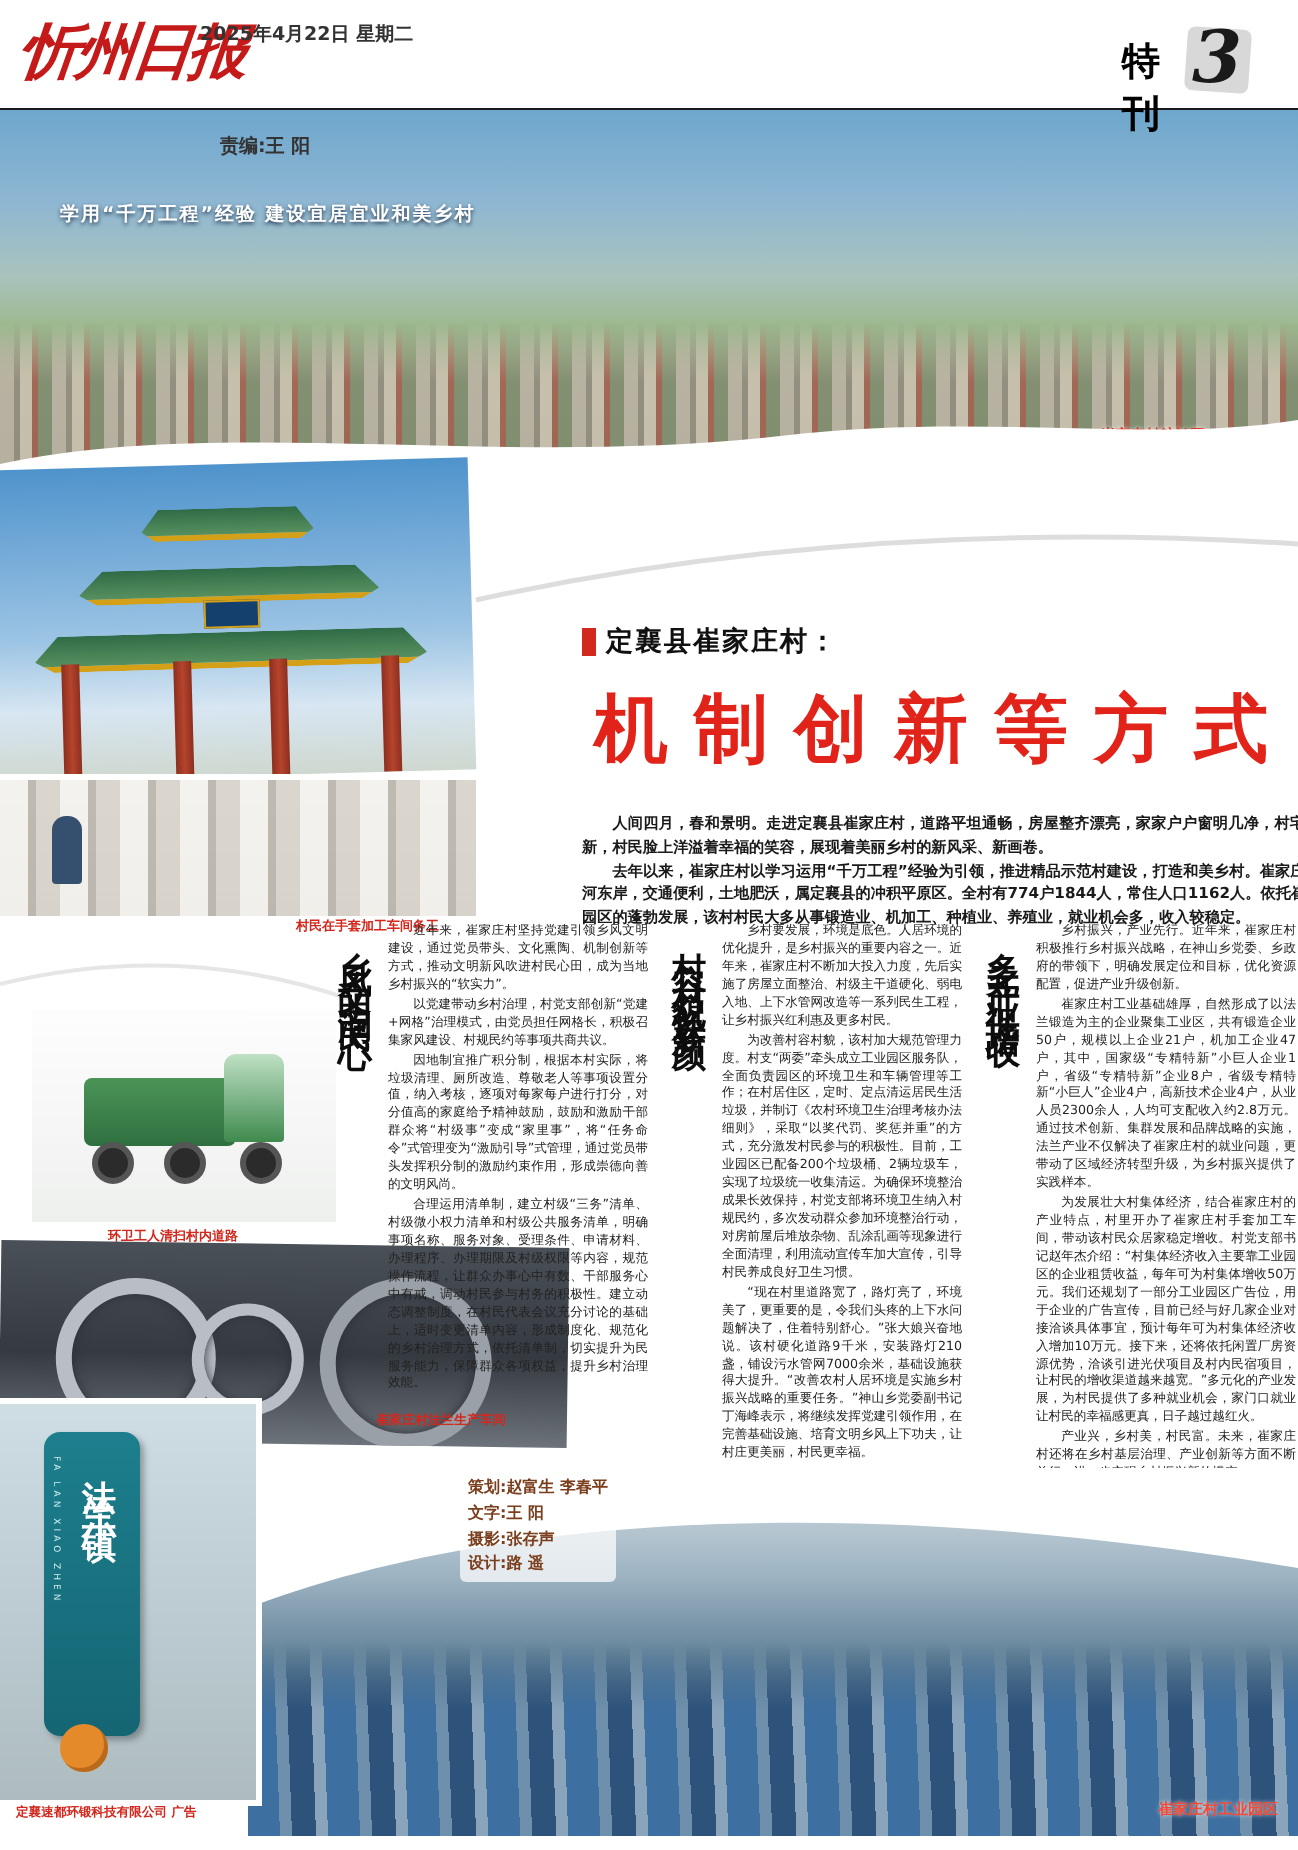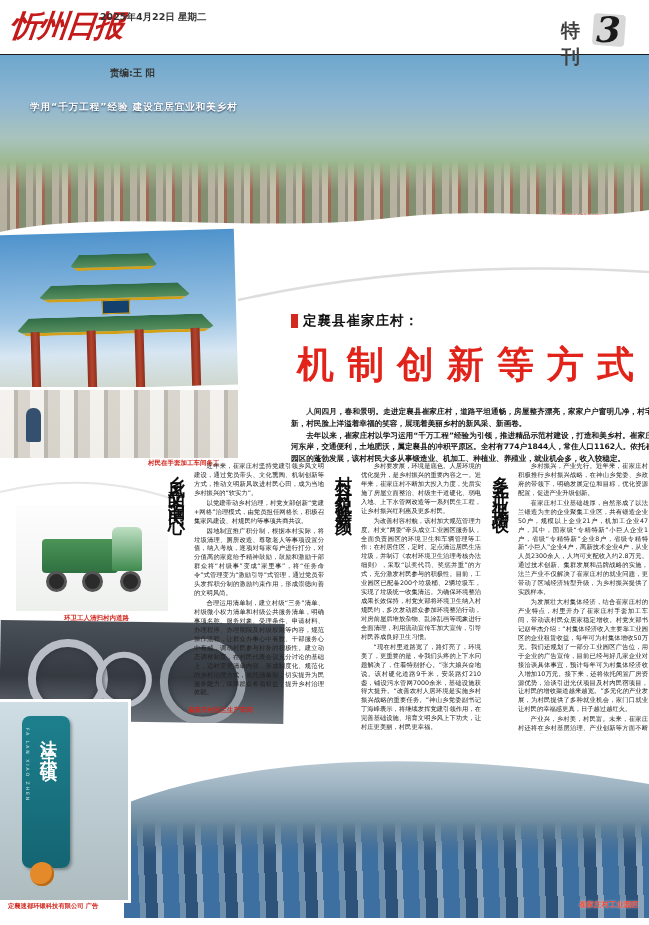--- a/index.html
+++ b/index.html
@@ -5,21 +5,21 @@
   html,body{margin:0;padding:0;background:#e9e9e9;}
   .page{position:relative;width:649px;height:925px;background:#fff;overflow:hidden;
         font-family:"DejaVu Sans","Liberation Sans",sans-serif;color:#111;}
   
   .masthead{position:absolute;left:0;top:0;width:649px;height:54px;background:#fff;border-bottom:1.6px solid #1a1a1a;z-index:6;}
   .logo{position:absolute;left:10px;top:6px;font-family:"DejaVu Serif","Liberation Serif",serif;
         font-size:30px;font-weight:bold;font-style:italic;color:#c41a1a;letter-spacing:-2px;transform:skewX(-6deg);}
   .dateline{position:absolute;left:100px;top:11px;font-size:9.5px;font-weight:bold;color:#333;}
   .editorline{position:absolute;left:110px;top:30px;font-size:9.5px;font-weight:bold;color:#333;margin-top:37px;}
   .section-wrap{position:absolute;right:14px;top:6px;height:44px;}
-  .section-label{position:absolute;right:52px;top:12px;font-size:19px;font-weight:bold;letter-spacing:3px;color:#404040;}
+  .section-label{position:absolute;right:52px;top:12px;font-size:19px;font-weight:bold;letter-spacing:3px;color:#000000;}
   .pageno-box{position:absolute;right:10px;top:8px;width:32px;height:32px;background:#d8d8d8;border-radius:4px;transform:rotate(4deg);}
   .pageno{position:absolute;right:14px;top:2px;font-family:"DejaVu Serif","Liberation Serif",serif;
           font-size:36px;font-weight:bold;font-style:italic;color:#1a1a1a;}
   
   .banner{position:absolute;left:0;top:55px;width:649px;height:180px;overflow:hidden;z-index:1;
     background:
       linear-gradient(180deg,#6ea7cd 0%,#8fb7d2 26%,#a9c3bd 46%,#9cb98f 60%,#b8b49c 74%,#a5a58e 100%);}
   .banner .village{position:absolute;left:0;bottom:0;width:100%;height:74px;opacity:.85;
       background:
         repeating-linear-gradient(90deg,#b9b2a3 0 7px,#8e8a7c 7px 10px,#c9c2b0 10px 16px,#9f5b4a 16px 19px,#7a8a6a 19px 26px);
@@ -141,21 +141,21 @@
   </div>
   <div class="cap" style="left:148px;top:459px;">村民在手套加工车间务工</div>
 
   <div class="photo ph-trike">
     <div class="trike-body"></div>
     <div class="trike-cab"></div>
     <div class="wheel w1"></div>
     <div class="wheel w2"></div>
     <div class="wheel w3"></div>
   </div>
-  <div class="cap" style="left:54px;top:614px;margin-left:10px;">环卫工人清扫村内道路</div>
+  <div class="cap" style="left:54px;top:614px;">环卫工人清扫村内道路</div>
 
   <div class="photo ph-flange">
     <div class="ring g1"></div>
     <div class="ring g2"></div>
     <div class="ring g3"></div>
   </div>
   <div class="cap" style="left:188px;top:706px;">崔家庄村法兰生产车间</div>
 
   <div class="photo ph-sign">
     <div class="signboard">
@@ -199,20 +199,26 @@
       <div class="vhead">多元产业促增收</div>
       <div class="ctext">
         <p>乡村振兴，产业先行。近年来，崔家庄村积极推行乡村振兴战略，在神山乡党委、乡政府的带领下，明确发展定位和目标，优化资源配置，促进产业升级创新。</p>
         <p>崔家庄村工业基础雄厚，自然形成了以法兰锻造为主的企业聚集工业区，共有锻造企业50户，规模以上企业21户，机加工企业47户，其中，国家级“专精特新”小巨人企业1户，省级“专精特新”企业8户，省级专精特新“小巨人”企业4户，高新技术企业4户，从业人员2300余人，人均可支配收入约2.8万元。通过技术创新、集群发展和品牌战略的实施，法兰产业不仅解决了崔家庄村的就业问题，更带动了区域经济转型升级，为乡村振兴提供了实践样本。</p>
         <p>为发展壮大村集体经济，结合崔家庄村的产业特点，村里开办了崔家庄村手套加工车间，带动该村民众居家稳定增收。村党支部书记赵年杰介绍：“村集体经济收入主要靠工业园区的企业租赁收益，每年可为村集体增收50万元。我们还规划了一部分工业园区广告位，用于企业的广告宣传，目前已经与好几家企业对接洽谈具体事宜，预计每年可为村集体经济收入增加10万元。接下来，还将依托闲置厂房资源优势，洽谈引进光伏项目及村内民宿项目，让村民的增收渠道越来越宽。”多元化的产业发展，为村民提供了多种就业机会，家门口就业让村民的幸福感更真，日子越过越红火。</p>
         <p>产业兴，乡村美，村民富。未来，崔家庄村还将在乡村基层治理、产业创新等方面不断前行，进一步实现乡村振兴新的蝶变。</p>
       </div>
     </div>
   </div>
 
+  <div class="credits">
+    <div>策划:赵富生 李春平</div>
+    <div>文字:王 阳</div>
+    <div>摄影:张存声</div>
+    <div>设计:路 遥</div>
+  </div>
 
   <div class="panorama">
     <div class="roofs"></div>
     <div class="pan-caption">崔家庄村工业园区</div>
   </div>
   <svg class="pan-wave" viewBox="0 0 525 62" preserveAspectRatio="none">
     <path d="M0,62 C120,16 300,4 525,42 L525,0 L0,0 Z" fill="#ffffff"></path>
   </svg>
   <div class="ad-caption">定襄速都环锻科技有限公司 广告</div>
 

